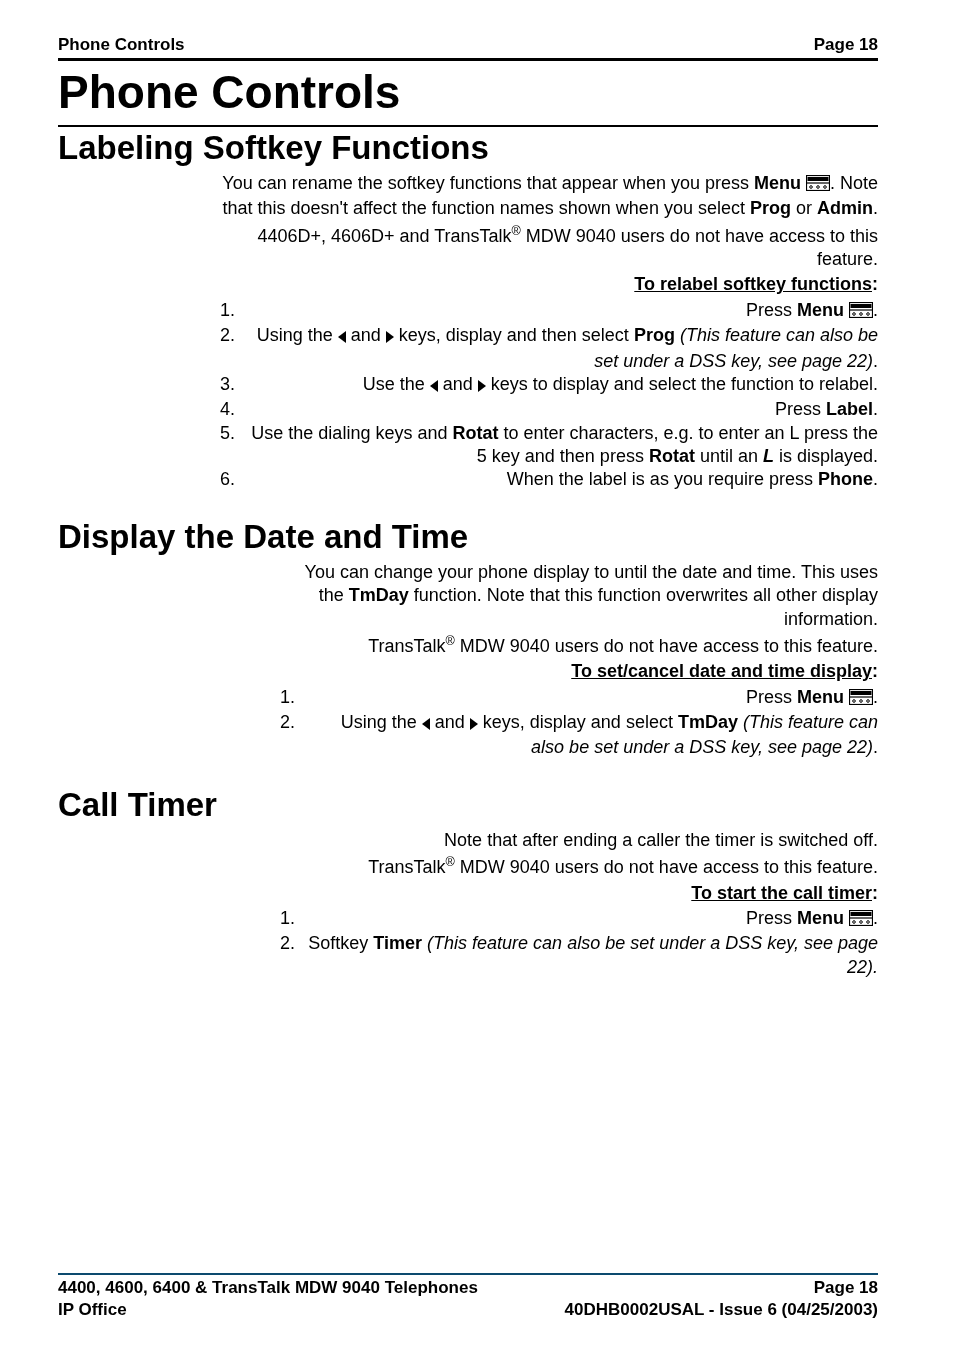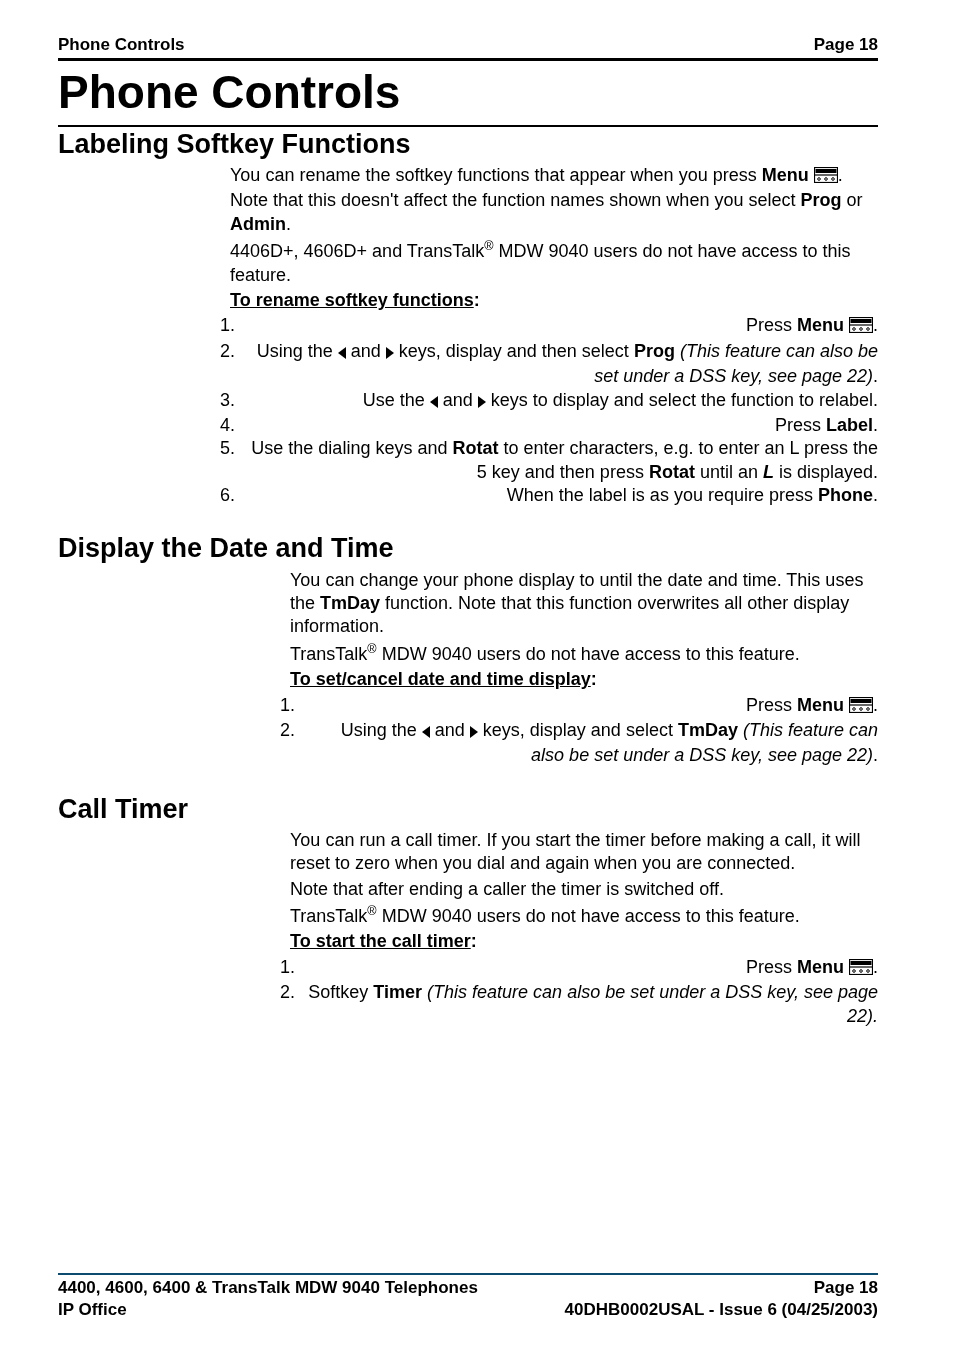--- a/index.html
+++ b/index.html
@@ -33,30 +33,31 @@
     font-size: 46px;
     font-weight: bold;
   }
   hr.sep {
     border: none;
     border-top: 2px solid #000;
     margin: 2px 0 0 0;
   }
   h2.section-h {
     margin: 0 0 0 0;
-    font-size: 27px;
+    font-size: 33px;
     font-weight: bold;
   }
   .section-body {
     margin-left: 164px;
     margin-top: 2px;
     margin-bottom: 24px;
   }
   .para {
-    margin: 0 0 2px 8px;
+    margin: 0 0 2px 0;
+    text-align: right;
   }
   .sub-u {
     text-decoration: underline;
     font-weight: bold;
   }
   ol.numlist {
     margin: 0 0 0 0;
     padding-left: 18px;
     text-align: right;
   }
@@ -120,21 +121,21 @@
   <p class="para">
     <span>You can rename the softkey functions that appear when you press </span><span class="bold">Menu</span>
     <span class="menu-icon"><svg width="24" height="16">
             <use href="#menuIconShape"></use>
           </svg></span><span>. Note that this doesn't affect the function names shown when you select </span><span class="bold">Prog</span><span> or </span><span class="bold">Admin</span><span>.</span>
   </p>
   <p class="para">
     <span>4406D+, 4606D+ and TransTalk</span><sup>®</sup><span> MDW 9040 users do not have access to this feature.</span>
   </p>
   <p class="para">
-    <span class="sub-u">To rename softkey functions</span><span class="bold">:</span>
+    <span class="sub-u">To relabel softkey functions</span><span class="bold">:</span>
   </p>
   <ol class="numlist">
     <li>
       <span>Press </span><span class="bold">Menu</span>
       <span class="menu-icon"><svg width="24" height="16">
               <use href="#menuIconShape"></use>
             </svg></span><span>.</span>
     </li>
     <li>
       <span>Using the </span><span class="menu-icon"><svg width="8" height="12">
@@ -185,21 +186,20 @@
               <use href="#leftArrowShape"></use>
             </svg></span><span> and </span><span class="menu-icon"><svg width="8" height="12">
               <use href="#rightArrowShape"></use>
             </svg></span><span> keys, display and select </span><span class="bold">TmDay</span><span class="italic"> (This feature can also be set under a DSS key, see page 22)</span><span>.</span>
     </li>
   </ol>
 </div>
 
 <h2 class="section-h">Call Timer</h2>
 <div class="section-body" style="margin-left:224px;">
-  <p class="para">You can run a call timer. If you start the timer before making a call, it will reset to zero when you dial and again when you are connected.</p>
   <p class="para">Note that after ending a caller the timer is switched off.</p>
   <p class="para">
     <span>TransTalk</span><sup>®</sup><span> MDW 9040 users do not have access to this feature.</span>
   </p>
   <p class="para">
     <span class="sub-u">To start the call timer</span><span class="bold">:</span>
   </p>
   <ol class="numlist">
     <li>
       <span>Press </span><span class="bold">Menu</span>

